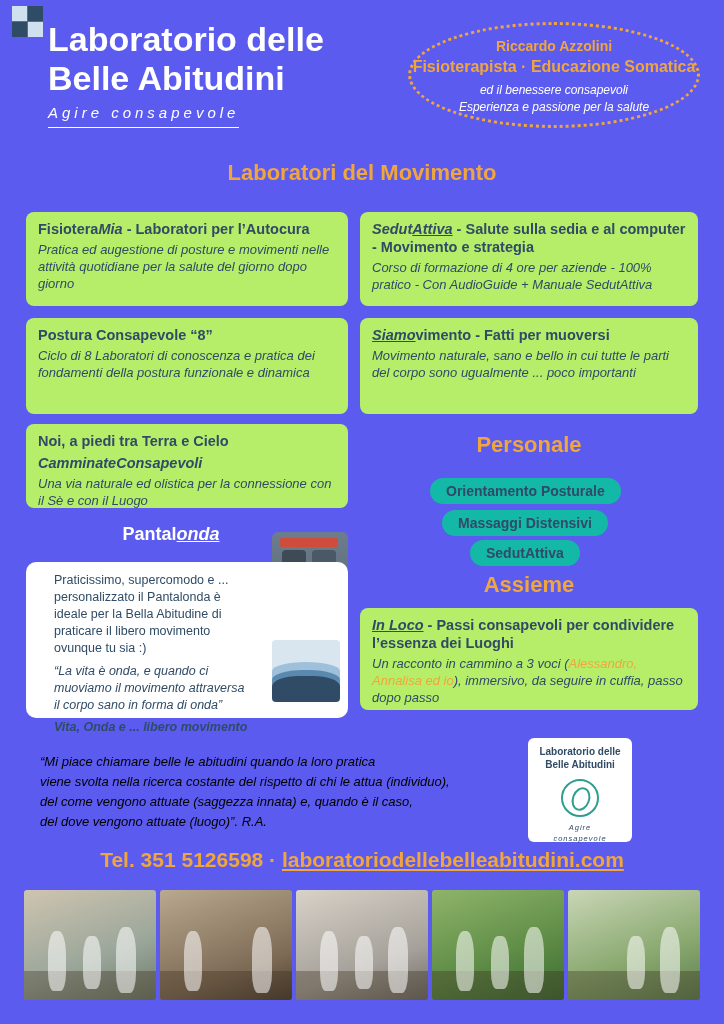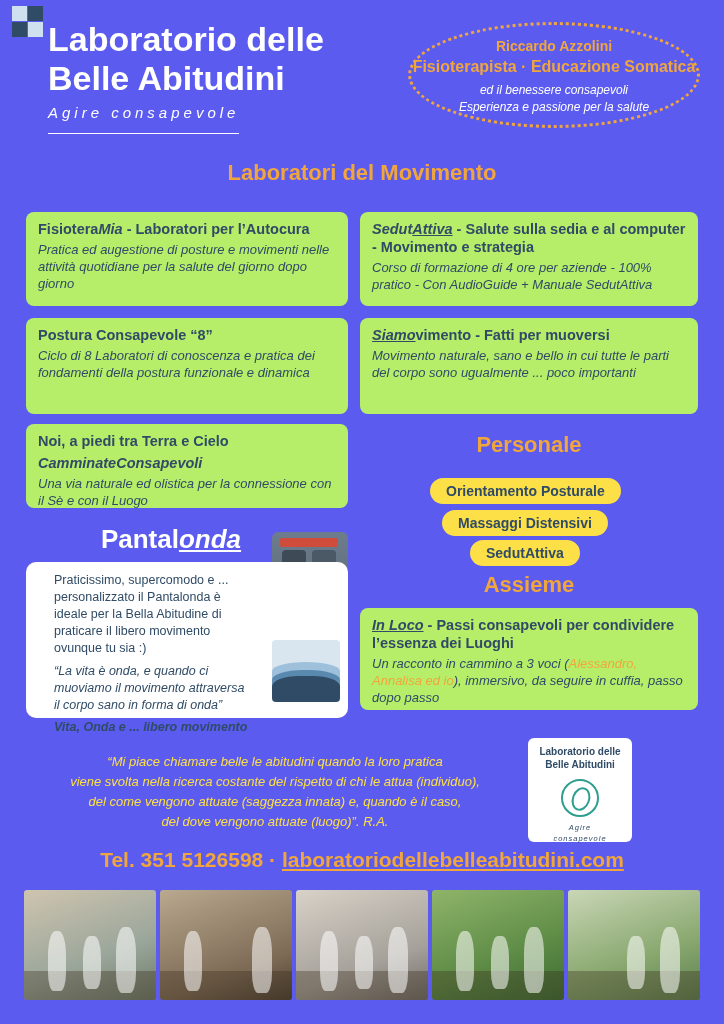--- a/index.html
+++ b/index.html
@@ -53,21 +53,21 @@
     letter-spacing: 0px;
   }
   .sub-title {
     color: #ffffff;
     font-size: 15px;
     font-style: italic;
     letter-spacing: 4px;
     margin-top: 6px;
     border-bottom: 1px solid #ffffff;
     display: inline-block;
-    padding-bottom: 12px;
+    padding-bottom: 6px;
   }
 
   
   .oval {
     position: absolute;
     left: 408px;
     top: 22px;
     width: 292px;
     height: 106px;
     border: 3px dotted #f0a63c;
@@ -140,21 +140,21 @@
 
   
   #personale-head {
     position: absolute;
     left: 360px;
     top: 432px;
     width: 338px;
   }
   .pill {
     position: absolute;
-    background: #fde047;
+    background: #14b8a6;
     color: #2f4b66;
     font-weight: bold;
     font-size: 14px;
     border-radius: 14px;
     padding: 5px 16px;
     text-align: center;
     white-space: nowrap;
   }
   #pill-orientamento { left: 430px; top: 478px; }
   #pill-massaggi     { left: 442px; top: 510px; }
@@ -162,21 +162,21 @@
 
   
   #pantalonda-head {
     position: absolute;
     left: 26px;
     top: 524px;
     width: 290px;
     text-align: center;
     color: #ffffff;
     font-weight: bold;
-    font-size: 26px;
+    font-size: 18px;
   }
   #pantalonda-head u { text-decoration: underline; font-style: italic; }
 
   #white-panel {
     position: absolute;
     left: 26px;
     top: 562px;
     width: 322px;
     height: 156px;
     background: #ffffff;
@@ -256,25 +256,24 @@
   }
   #card-inloco .c-title u { text-decoration: underline; font-style: italic; }
   .hl-orange { color: #f0a63c; font-style: italic; }
 
   
   #quote-block {
     position: absolute;
     left: 40px;
     top: 752px;
     width: 470px;
-    color: #fde047;
+    color: #000000;
     font-size: 13px;
     font-style: italic;
     line-height: 1.55;
-    text-align: center;
   }
 
   
   #logo-box {
     position: absolute;
     left: 528px;
     top: 738px;
     width: 104px;
     height: 104px;
     background: #ffffff;

